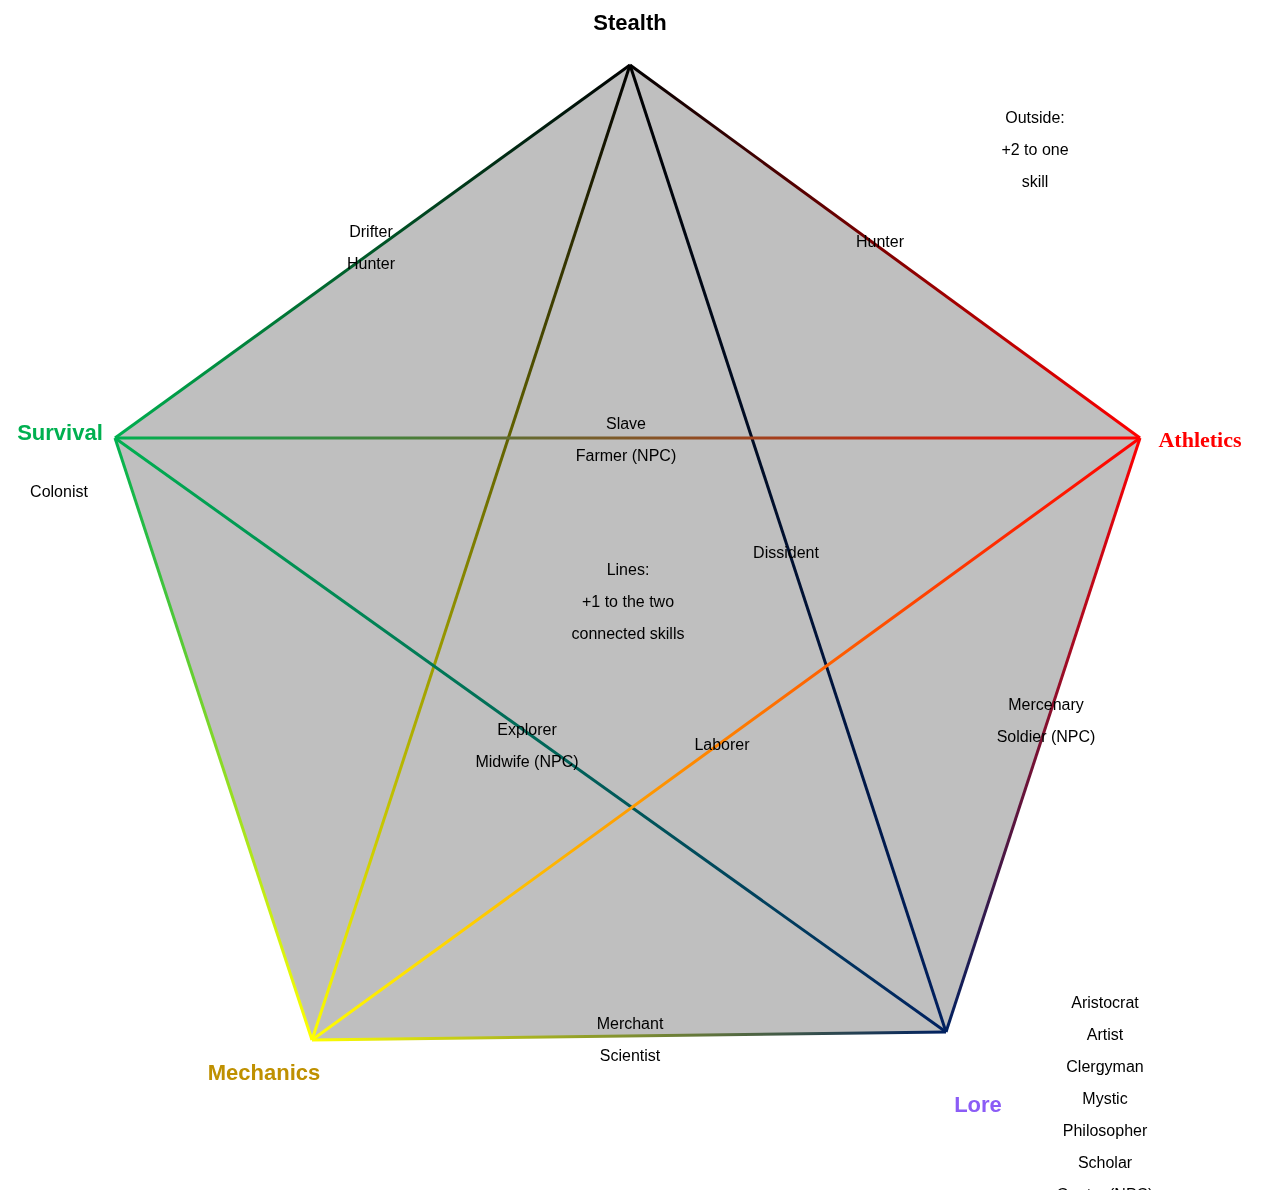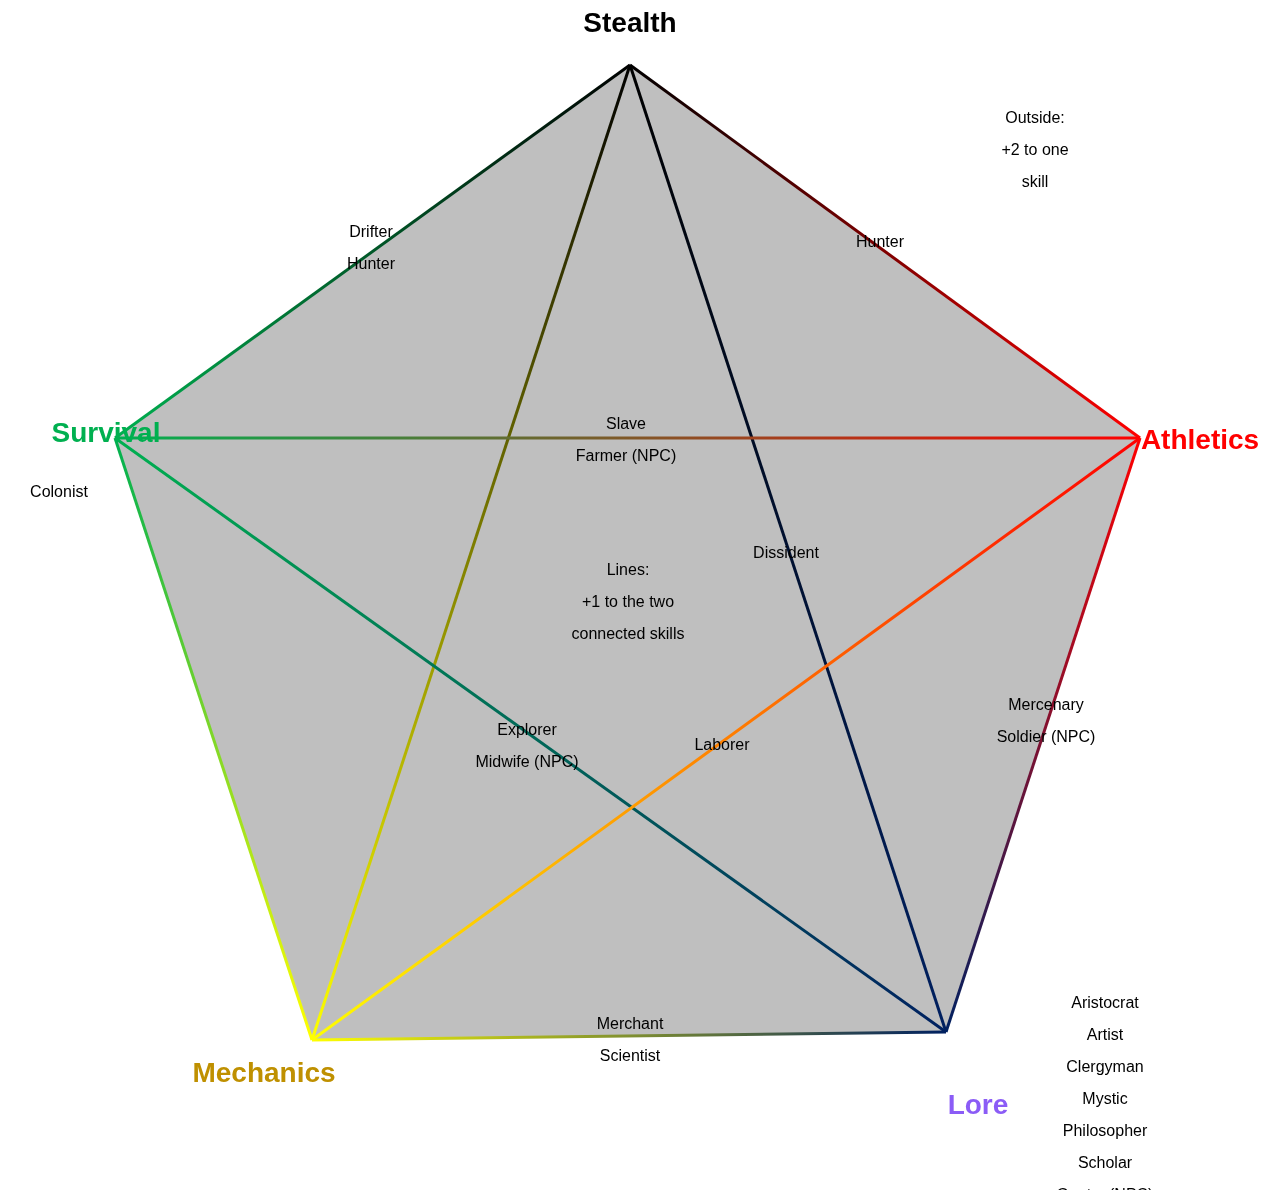--- a/index.html
+++ b/index.html
@@ -20,21 +20,21 @@
     font-size: 16px;
     line-height: 32px;
     color: #000000;
   }
   .legend { line-height: 32px; }
   .vertex {
     position: absolute;
     transform: translateX(-50%);
     text-align: center;
     white-space: nowrap;
-    font-size: 28px;
+    font-size: 22px;
     line-height: 26px;
     font-weight: bold;
   }
 </style>
 </head>
 <body>
 
 <div class="canvas">
 
   <svg width="1265" height="1190" viewBox="0 0 1265 1190">
@@ -91,27 +91,27 @@
 
     <line x1="630" y1="65" x2="946" y2="1032" stroke="url(#g-st-lo)" stroke-width="3"></line>
     <line x1="630" y1="65" x2="312" y2="1040" stroke="url(#g-st-me)" stroke-width="3"></line>
     <line x1="115" y1="438" x2="1140" y2="438" stroke="url(#g-sv-at)" stroke-width="3"></line>
     <line x1="115" y1="438" x2="946" y2="1032" stroke="url(#g-sv-lo)" stroke-width="3"></line>
     <line x1="312" y1="1040" x2="1140" y2="438" stroke="url(#g-me-at)" stroke-width="3"></line>
   </svg>
 
   <div class="vertex" style="left: 630px; top: 10px; color: rgb(0, 0, 0);">Stealth</div>
 
-  <div class="vertex" style="left: 1200px; top: 427px; color: rgb(255, 0, 0);">Athletics</div>
+  <div class="vertex" style="left: 1200px; top: 427px; color: rgb(255, 0, 0); font-family: Liberation Serif, serif;">Athletics</div>
 
   <div class="vertex" style="left: 978px; top: 1092px; color: #8b5cf6;">Lore</div>
 
   <div class="vertex" style="left: 264px; top: 1051px; color: rgb(191, 144, 0); margin-top: 9px;">Mechanics</div>
 
-  <div class="vertex" style="left: 60px; top: 420px; color: rgb(0, 176, 80); margin-left: 46px;">Survival</div>
+  <div class="vertex" style="left: 60px; top: 420px; color: rgb(0, 176, 80);">Survival</div>
 
   <div class="lbl legend" style="left:1035px; top:102px;">Outside:
 +2 to one
 skill</div>
 
   <div class="lbl legend" style="left:628px; top:554px;">Lines:
 +1 to the two
 connected skills</div>
 
   <div class="lbl" style="left:371px; top:216px;">Drifter

